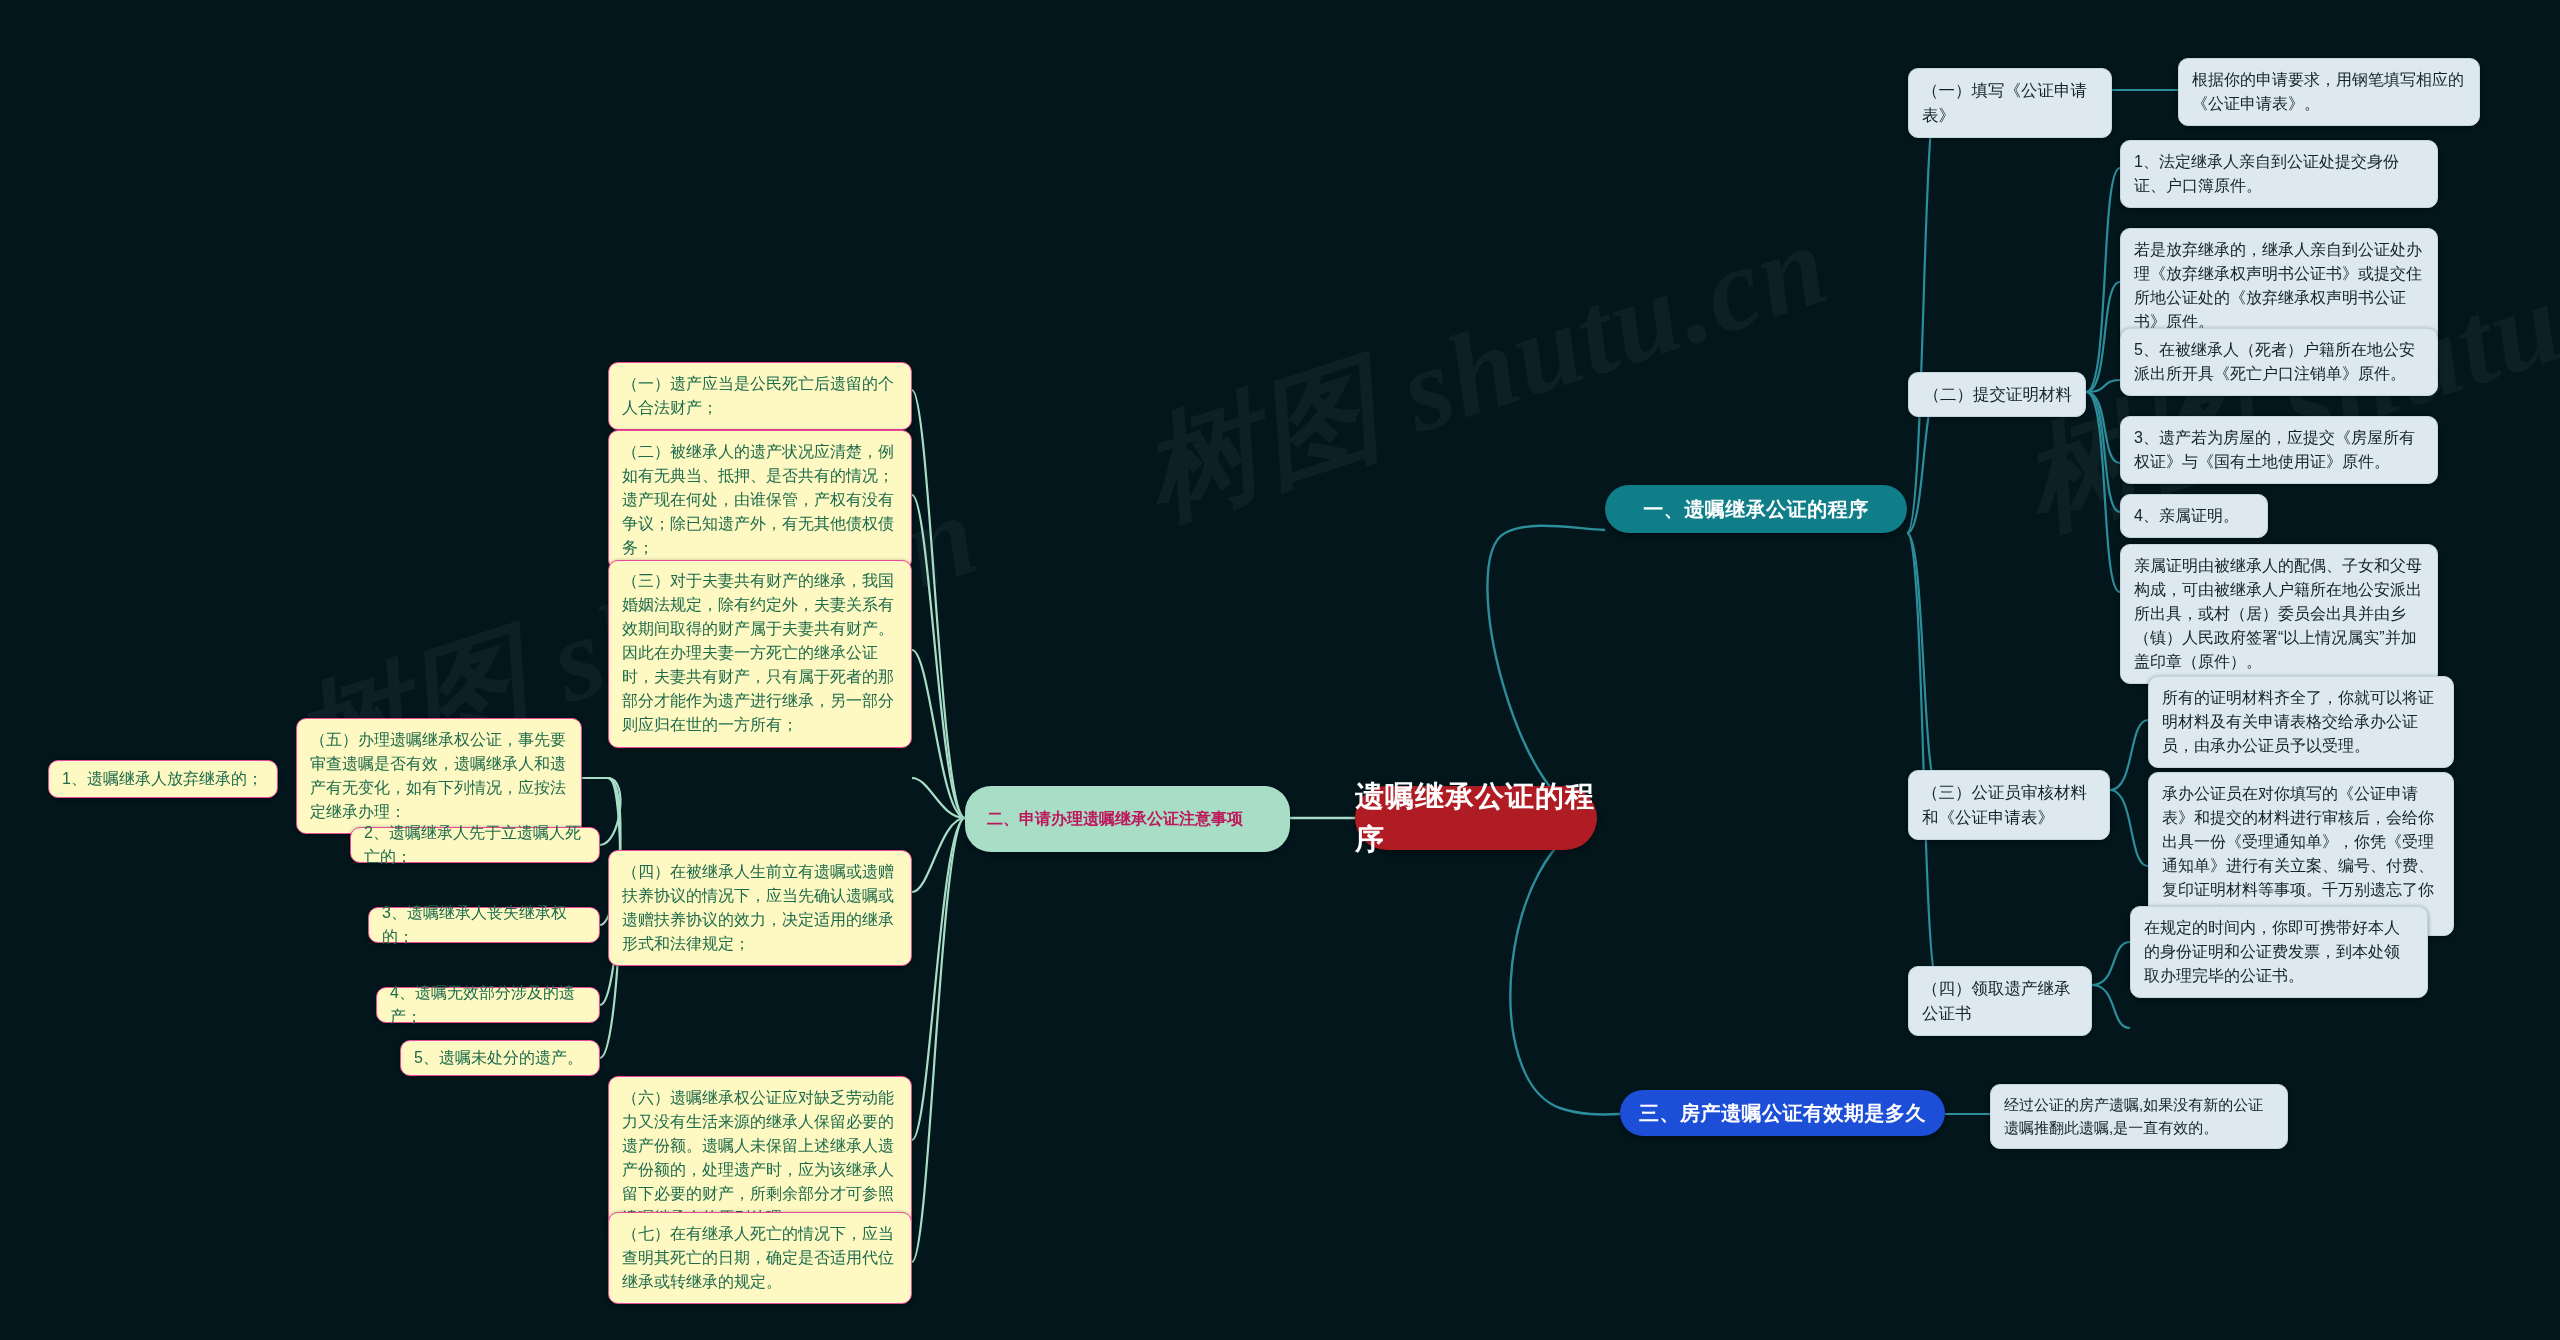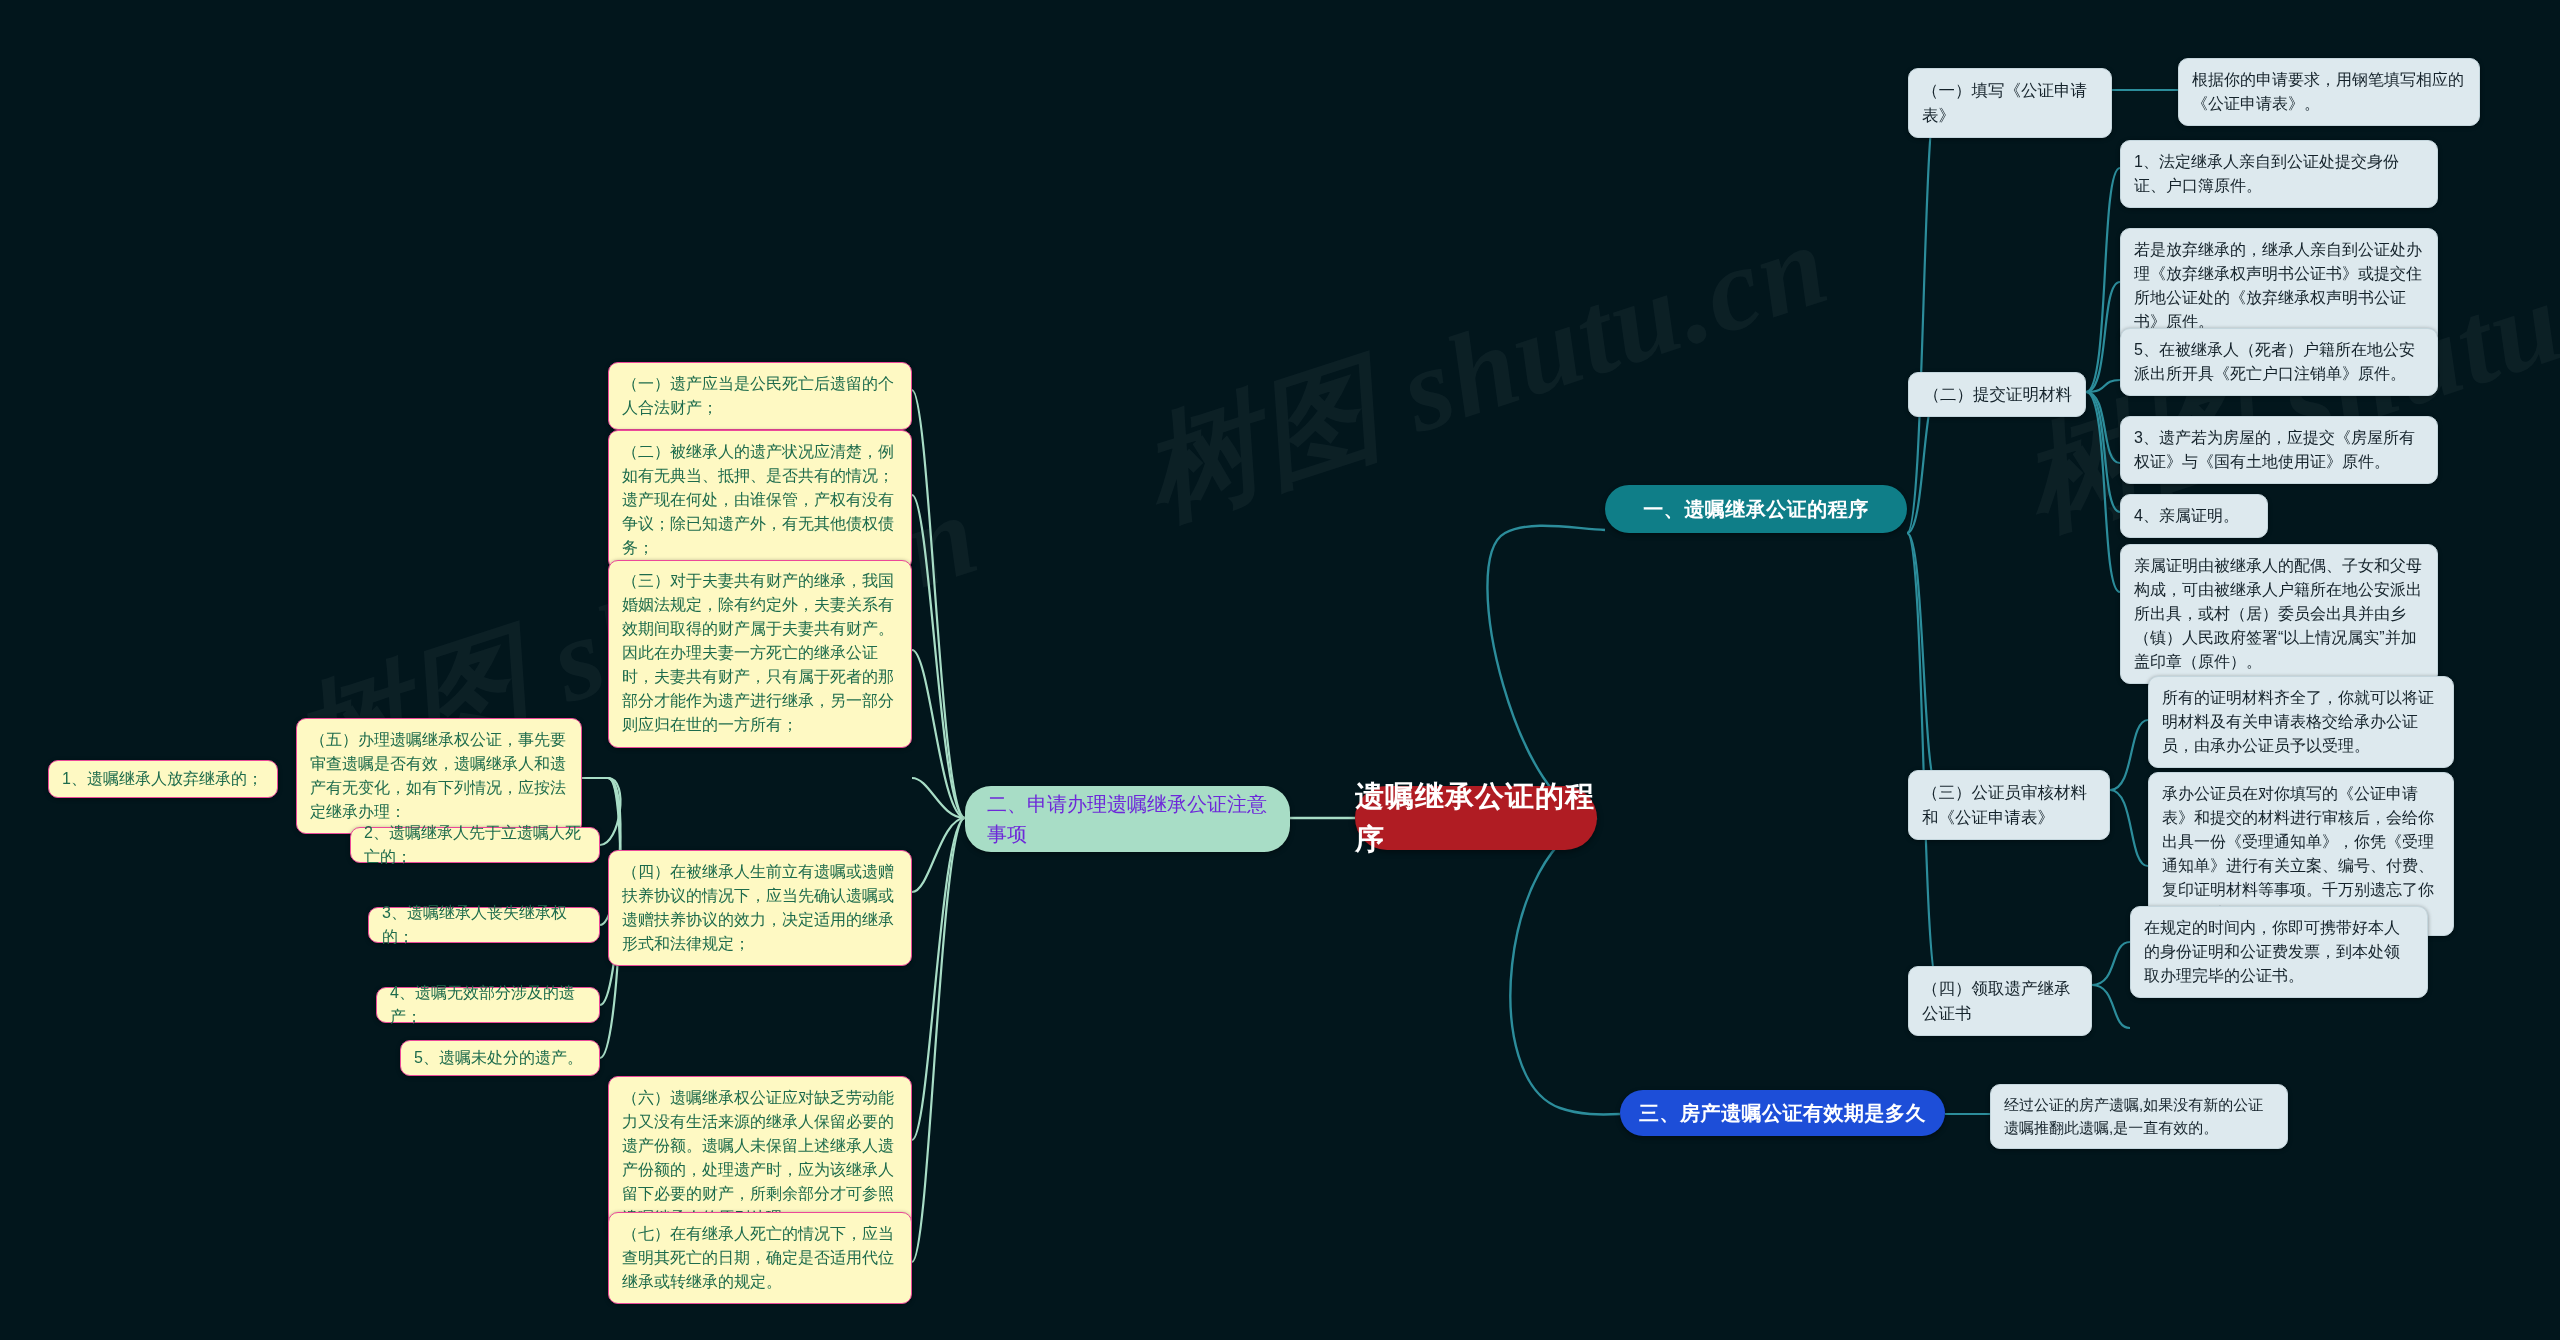--- a/index.html
+++ b/index.html
@@ -42,23 +42,23 @@
     border-radius:26px;
     font-size:20px;font-weight:700;
     display:flex;align-items:center;justify-content:center;
     padding:6px 18px;letter-spacing:.5px;
     box-shadow:0 2px 5px rgba(0,0,0,.4);
   }
   .branch-teal.dark{ background:#1d4ed8; }
 
   
   .branch-mint{
-    background:#a8ddc6;color:#6d28d9;
+    background:#a8ddc6;color:#be185d;
     border-radius:26px;
-    font-size:20px;font-weight:400;
+    font-size:16px;font-weight:700;
     display:flex;align-items:center;
     padding:10px 22px;
     box-shadow:0 2px 5px rgba(0,0,0,.35);
   }
 
   
   .card-blue{
     background:#dde9ee;color:#14222a;
     border:1px solid #c4d6dd;
     padding:9px 13px;

